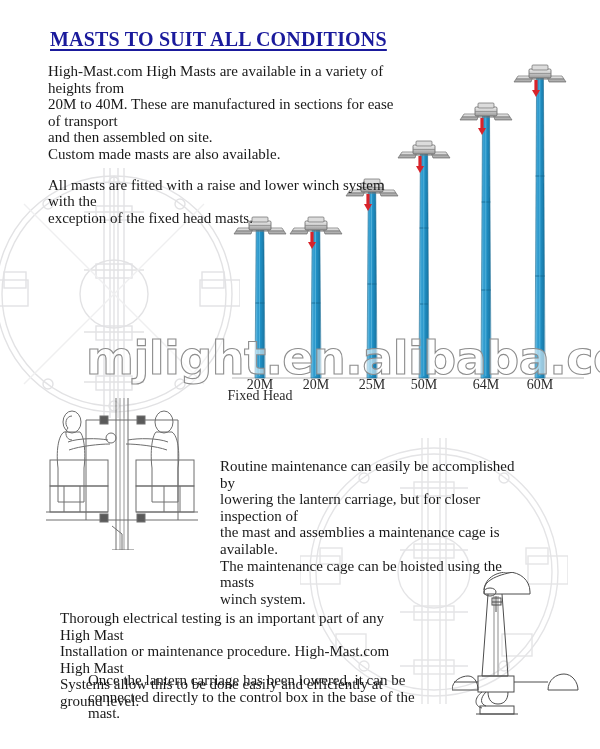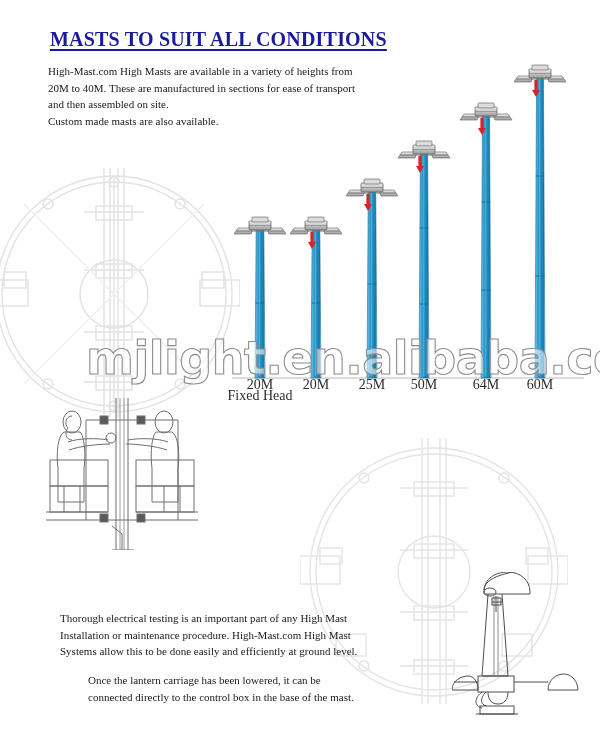--- a/index.html
+++ b/index.html
@@ -60,21 +60,21 @@
     text-decoration: underline;
     text-underline-offset: 3px;
     letter-spacing: 0.2px;
     white-space: nowrap;
   }
   h1.heading { font-size: 20px; }
   h2.heading { font-size: 14.5px; }
 
   p.body {
     margin: 0;
-    font-size: 11px;
+    font-size: 15px;
     line-height: 16.6px;
     color: #191919;
     white-space: pre-line;
   }
 
   #title-main      { left: 50px;  top: 28px; }
   #intro-block     { left: 48px;  top: 63px;  width: 360px; }
   #intro-para-2    { margin-top: 14px; }
   #sec-maint-title { left: 220px; top: 430px; }
   #sec-maint-body  { left: 220px; top: 458px; width: 300px; }
@@ -333,22 +333,29 @@
     <text x="86" y="38">mjlight.en.alibaba.com</text>
   </svg>
 
   <h1 class="heading txt" id="title-main">MASTS TO SUIT ALL CONDITIONS</h1>
 
   <div class="txt" id="intro-block">
     <p class="body">High-Mast.com High Masts are available in a variety of heights from
 20M to 40M. These are manufactured in sections for ease of transport
 and then assembled on site.
 Custom made masts are also available.</p>
+    <p class="body" id="intro-para-2">All masts are fitted with a raise and lower winch system with the
+exception of the fixed head masts.</p>
   </div>
 
+  <p class="body txt" id="sec-maint-body">Routine maintenance can easily be accomplished by
+lowering the lantern carriage, but for closer inspection of
+the mast and assemblies a maintenance cage is available.
+The maintenance cage can be hoisted using the masts
+winch system.</p>
 
   <p class="body txt" id="sec-elec-body">Thorough electrical testing is an important part of any High Mast
 Installation or maintenance procedure. High-Mast.com High Mast
 Systems allow this to be done easily and efficiently at ground level.</p>
   <p class="body txt" id="sec-elec-note">Once the lantern carriage has been lowered, it can be
 connected directly to the control box in the base of the mast.</p>
 
 </div>
 
 </body></html>

